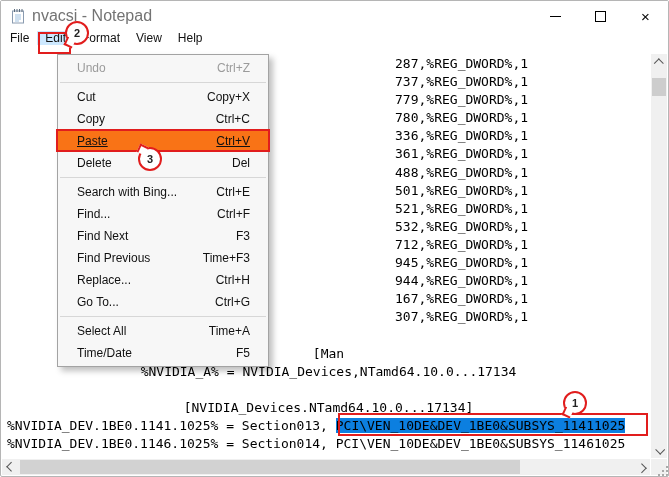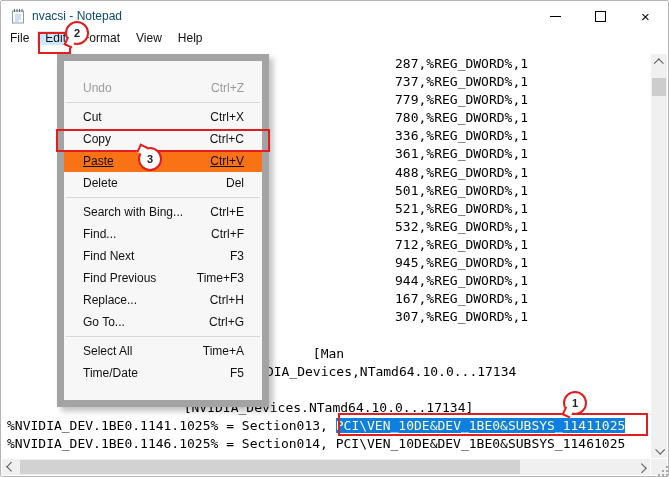--- a/index.html
+++ b/index.html
@@ -2,42 +2,42 @@
 <html><head>
 <meta charset="utf-8">
 <style>
   html,body{margin:0;padding:0;background:#fff;}
   body{width:669px;height:477px;position:relative;font-family:"Liberation Sans",sans-serif;-webkit-font-smoothing:antialiased;}
   .window{position:absolute;inset:0;border:1px solid #b5b5b5;border-radius:2px;background:#fff;box-sizing:border-box;overflow:hidden;}
 
   
   .titlebar{height:30px;display:flex;align-items:center;background:#fff;}
   .app-icon{margin:0 6px 0 9px;width:16px;height:16px;flex:0 0 auto;}
-  .title{font-size:12px;color:#0c4a6e;}
+  .title{font-size:16px;color:#737373;}
   .win-controls{margin-left:auto;display:flex;height:30px;}
   .win-btn{width:45px;height:30px;display:flex;align-items:center;justify-content:center;}
   .glyph-min{width:11px;height:1px;background:#000;display:block;}
   .glyph-max{width:9px;height:9px;border:1px solid #000;display:block;}
   .glyph-close{font-size:15px;color:#000;line-height:1;}
 
   
   .menubar{height:22px;display:flex;align-items:flex-start;padding-left:1px;font-size:12px;color:#111;}
   .mb-item{padding:0 8px;display:flex;align-items:center;}
   .mb-item.active{background:#cce8ff;}
 
   
   .editor{position:absolute;left:1px;top:52px;right:18px;bottom:18px;background:#fff;overflow:hidden;
           font-family:"DejaVu Sans Mono",monospace;font-size:13px;line-height:18.1px;color:#000;}
   .editor pre{margin:0;padding:2px 0 0 5px;font:inherit;line-height:inherit;text-align:center;}
   .code-line{white-space:pre;padding-left:5px;height:18.1px;}
-  .sel{background:#0c7fe0;color:#fef9c3;}
-
-  
-  .dropdown{position:absolute;left:56px;top:53px;width:212px;background:#f7f7f7;border:7px solid #a3a3a3;
-            box-shadow:4px 4px 6px rgba(0,0,0,.25);padding:16px 0;z-index:5;font-size:12px;color:#111;box-sizing:border-box;}
+  .sel{background:#0c7fe0;color:#000000;}
+
+  
+  .dropdown{position:absolute;left:56px;top:53px;width:212px;background:#f7f7f7;border:1px solid #a3a3a3;
+            box-shadow:4px 4px 6px rgba(0,0,0,.25);padding:2px 0;z-index:5;font-size:12px;color:#111;box-sizing:border-box;}
   .mi{height:22px;display:flex;align-items:center;padding:0 18px 0 19px;}
   .mi .sc{margin-left:auto;}
   .mi.disabled{color:#9b9b9b;}
   .mi.hl{background:#f97316;text-decoration:underline;}
   .msep{height:1px;background:#d7d7d7;margin:3px 2px;}
 
   
   .vscroll{position:absolute;top:53px;right:1px;width:16px;bottom:18px;background:#f0f0f0;z-index:2;}
   .hscroll{position:absolute;left:1px;right:18px;bottom:1px;height:16px;background:#f0f0f0;z-index:2;}
   .corner{position:absolute;right:1px;bottom:1px;width:16px;height:16px;background:#f0f0f0;z-index:2;}
@@ -129,21 +129,21 @@
   </div>
 
   <div class="dropdown">
     <div class="mi disabled">
         <span class="lbl">Undo</span>
         <span class="sc">Ctrl+Z</span>
       </div>
     <div class="msep"></div>
     <div class="mi">
         <span class="lbl">Cut</span>
-        <span class="sc">Ctrl+X</span>
+        <span class="sc">Copy+X</span>
       </div>
     <div class="mi">
         <span class="lbl">Copy</span>
         <span class="sc">Ctrl+C</span>
       </div>
     <div class="mi hl">
         <span class="lbl">Paste</span>
         <span class="sc">Ctrl+V</span>
       </div>
     <div class="mi">

